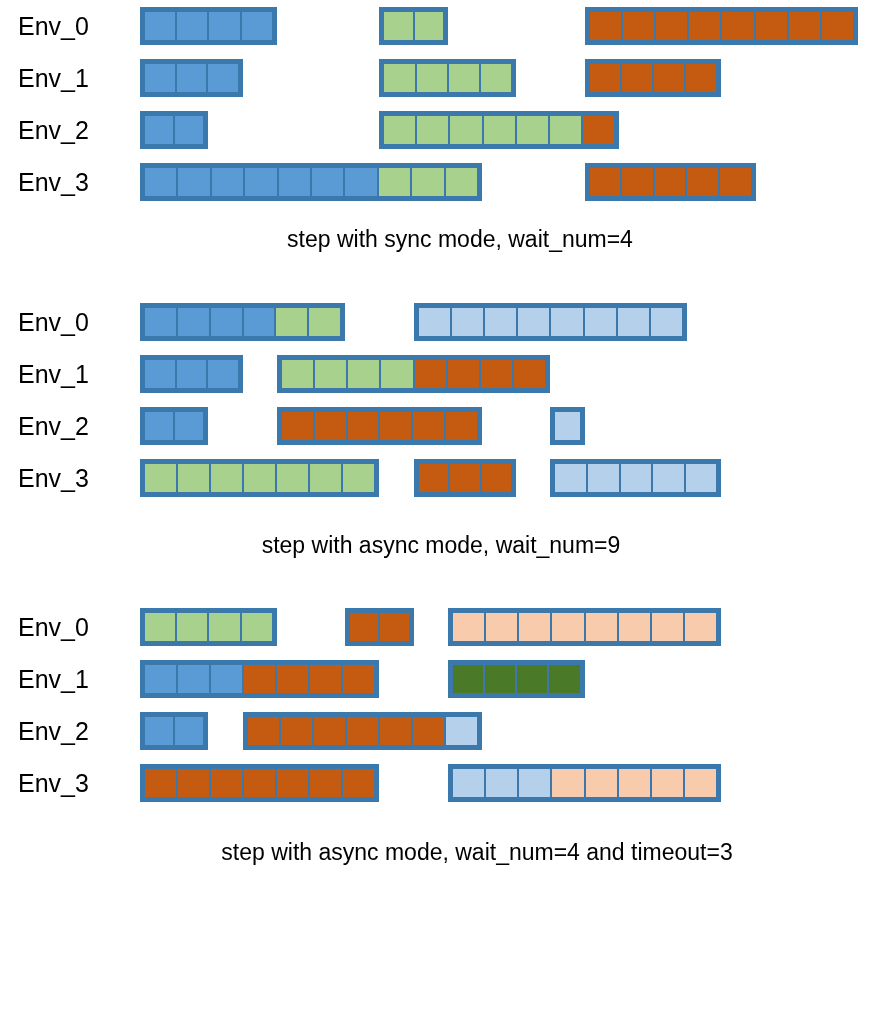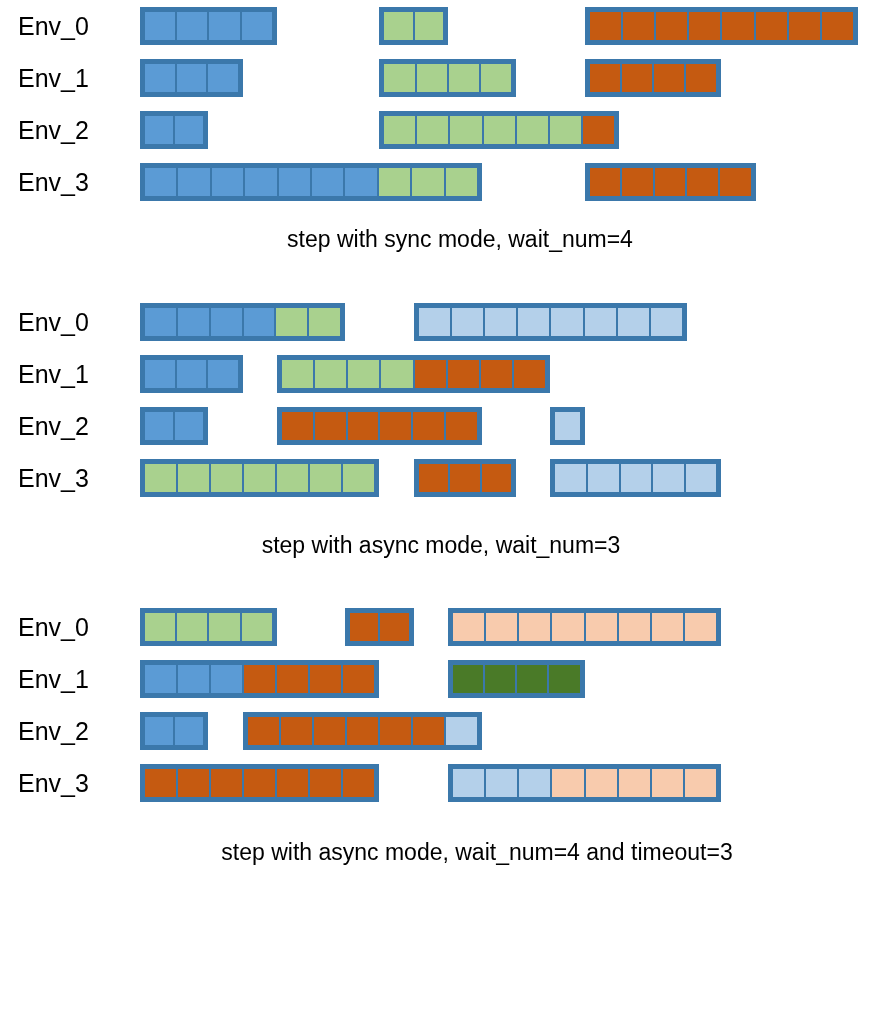--- a/index.html
+++ b/index.html
@@ -261,21 +261,21 @@
             <div class="block" style="left: 410.4px; width: 171px;">
               <div class="cell" style="background: rgb(180, 208, 234); width: 20%;"></div>
               <div class="cell" style="background: rgb(180, 208, 234); width: 20%;"></div>
               <div class="cell" style="background: rgb(180, 208, 234); width: 20%;"></div>
               <div class="cell" style="background: rgb(180, 208, 234); width: 20%;"></div>
               <div class="cell" style="background: rgb(180, 208, 234); width: 20%;"></div>
             </div>
           </div>
         </div>
       </div>
-    <div class="caption cap-2">step with async mode, wait_num=3</div>
+    <div class="caption cap-2">step with async mode, wait_num=9</div>
   </div>
 
   <div class="spacer-b"></div>
 
   <div class="panel">
     <div class="rows">
         <div class="row">
           <div class="row-label">Env_0</div>
           <div class="track">
             <div class="block" style="left: 0px; width: 136.8px;">

